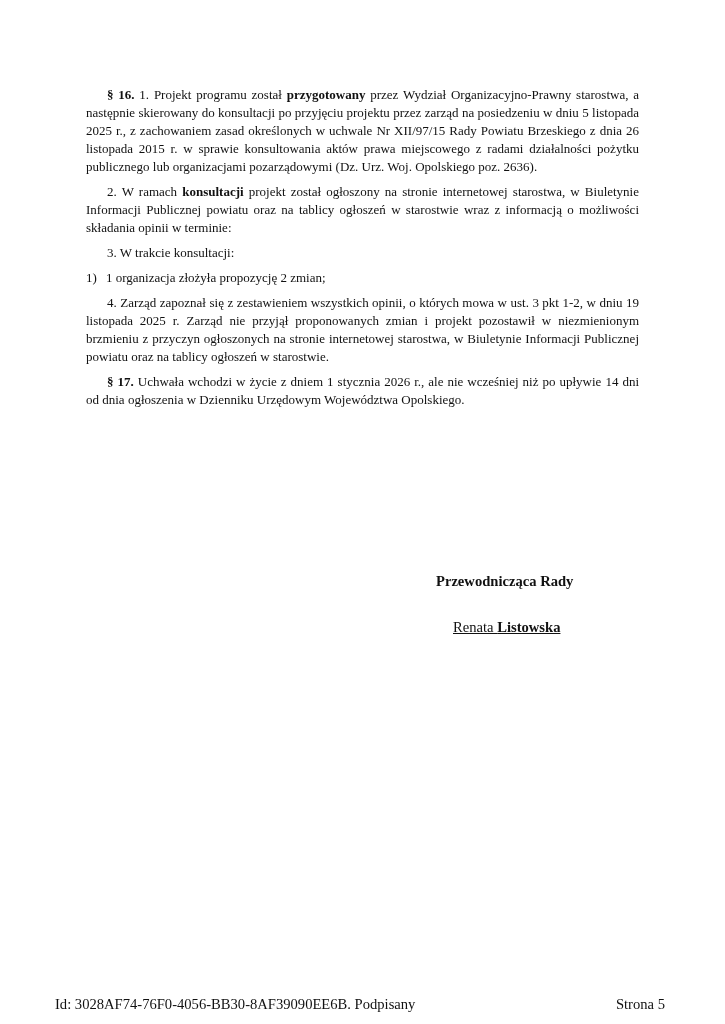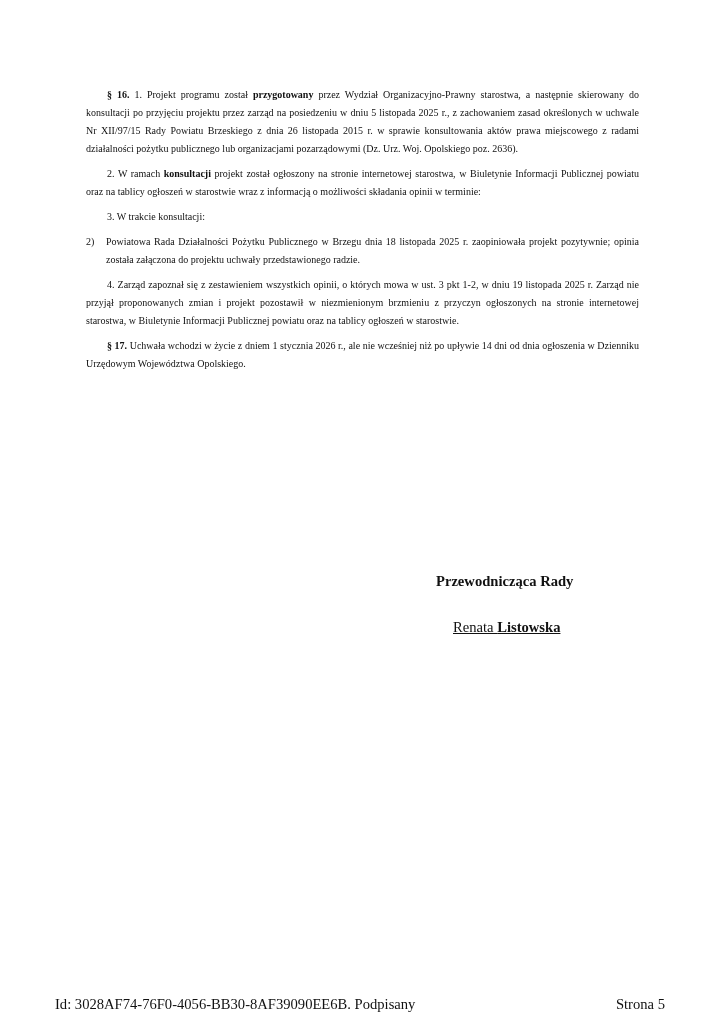--- a/index.html
+++ b/index.html
@@ -1,19 +1,19 @@
 <!DOCTYPE html>
 <html><head>
 <meta charset="utf-8">
 <style>
   html, body { margin: 0; padding: 0; background: #ffffff; }
   body { width: 725px; height: 1024px; position: relative; overflow: hidden;
          font-family: "Liberation Serif", "DejaVu Serif", serif; color: #111; }
   .page { position: absolute; left: 86px; top: 86px; width: 553px;
-          font-size: 10px; line-height: 18px; }
+          font-size: 13px; line-height: 18px; }
   p { margin: 0 0 7px 0; text-align: justify; text-align-last: left; }
   .indent { text-indent: 21px; }
   .item { padding-left: 20px; text-indent: -20px; margin-bottom: 7px; text-align: justify; }
   .item .num { display: inline-block; width: 20px; text-indent: 0; }
   b { font-weight: bold; }
   .sig { position: absolute; left: 436px; top: 556px; font-size: 14.6px; line-height: 18px; }
   .sig-title { font-weight: bold; margin-top: 16px; }
   .sig-name { margin-top: 28px; padding-left: 17px; text-decoration: underline; }
   .footer { position: absolute; left: 55px; right: 60px; top: 996px; font-size: 14.6px;
             display: flex; justify-content: space-between; gap: 8px; }
@@ -22,21 +22,21 @@
 <body>
 
 <div class="page">
   <p class="indent"><b>§ 16.</b><span> 1. Projekt programu został </span><b>przygotowany</b><span> przez Wydział Organizacyjno-Prawny starostwa, a następnie skierowany do konsultacji po przyjęciu projektu przez zarząd na posiedzeniu w dniu 5 listopada 2025 r., z zachowaniem zasad określonych w uchwale Nr XII/97/15 Rady Powiatu Brzeskiego z dnia 26 listopada 2015 r. w sprawie konsultowania aktów prawa miejscowego z radami działalności pożytku publicznego lub organizacjami pozarządowymi (Dz. Urz. Woj. Opolskiego poz. 2636).</span></p>
 
   <p class="indent"><span>2. W ramach </span><b>konsultacji</b><span> projekt został ogłoszony na stronie internetowej starostwa, w Biuletynie Informacji Publicznej powiatu oraz na tablicy ogłoszeń w starostwie wraz z informacją o możliwości składania opinii w terminie:</span></p>
 
 
   <p class="indent">3. W trakcie konsultacji:</p>
 
-  <div class="item"><span class="num">2)</span><span>Powiatowa Rada Działalności Pożytku Publicznego w Brzegu dnia 18 listopada 2025 r. zaopiniowała projekt pozytywnie; opinia została załączona do projektu uchwały przedstawionego radzie.</span></div>
+  <div class="item"><span class="num">1)</span><span>1 organizacja złożyła propozycję 2 zmian;</span></div>
 
   <p class="indent">4. Zarząd zapoznał się z zestawieniem wszystkich opinii, o których mowa w ust. 3 pkt 1-2, w dniu 19 listopada 2025 r. Zarząd nie przyjął proponowanych zmian i projekt pozostawił w niezmienionym brzmieniu z przyczyn ogłoszonych na stronie internetowej starostwa, w Biuletynie Informacji Publicznej powiatu oraz na tablicy ogłoszeń w starostwie.</p>
 
   <p class="indent"><b>§ 17.</b><span> Uchwała wchodzi w życie z dniem 1 stycznia 2026 r., ale nie wcześniej niż po upływie 14 dni od dnia ogłoszenia w Dzienniku Urzędowym Województwa Opolskiego.</span></p>
 </div>
 
 <div class="sig">
   <div class="sig-title">Przewodnicząca Rady</div>
   <div class="sig-name"><span>Renata </span><b>Listowska</b></div>
 </div>

